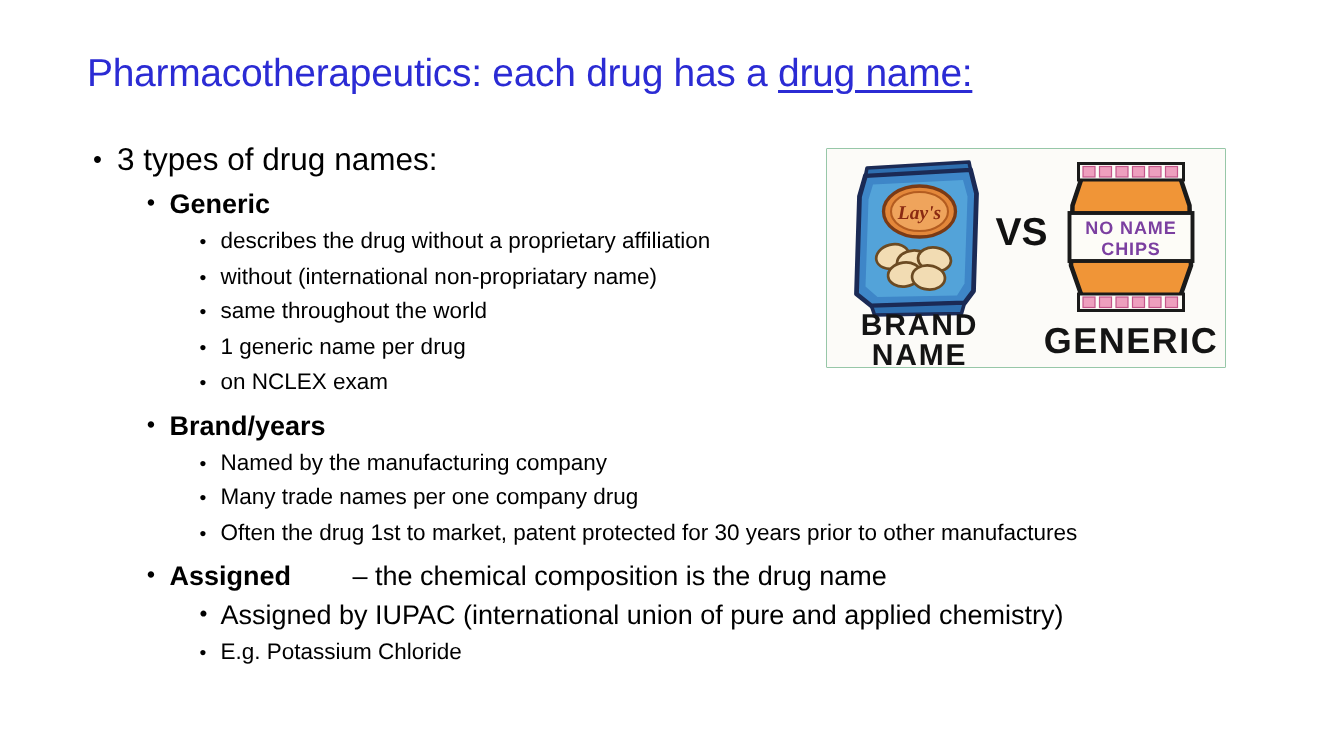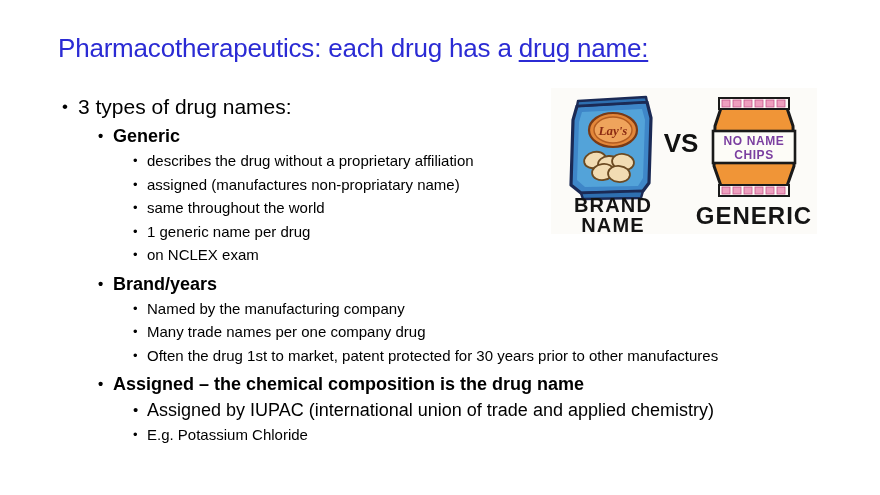--- a/index.html
+++ b/index.html
@@ -67,21 +67,21 @@
 
   
   .lvl2 {
     padding-left: 15px;
     margin-left: 42px;
     font-size: 18px;
     line-height: 26px;
     font-weight: 700;
   }
   .lvl2 > .bullet { font-size: 15px; }
-  .lvl2 .reg { font-weight: 700; }
+  .lvl2 .reg { font-weight: 400; padding-left: 36px; }
 
   
   .lvl3 {
     padding-left: 14px;
     margin-left: 77px;
     font-size: 15px;
     line-height: 23.5px;
     font-weight: 400;
   }
   .lvl3 > .bullet { font-size: 13px; }
@@ -94,21 +94,21 @@
   .lvl3.big > .bullet { font-size: 15px; }
 
   
   .gap-sm { margin-top: 2px; }
   .gap-md { margin-top: 4px; }
 
   
   .illustration {
     position: absolute;
     left: 551px;
-    top: 88px;
+    top: 99px;
     width: 266px;
     height: 146px;
     background: #15803d;
     overflow: hidden;
   }
   .illustration svg { display: block; width: 100%; height: 100%; }
 </style>
 </head>
 <body>
 
@@ -126,21 +126,21 @@
   <div class="li lvl2 gap-sm">
     <span class="bullet">•</span>
     <span class="txt">Generic</span>
   </div>
   <div class="li lvl3">
     <span class="bullet">•</span>
     <span class="txt">describes the drug without a proprietary affiliation</span>
   </div>
   <div class="li lvl3">
     <span class="bullet">•</span>
-    <span class="txt">assigned (manufactures non-propriatary name)</span>
+    <span class="txt">without (international non-propriatary name)</span>
   </div>
   <div class="li lvl3">
     <span class="bullet">•</span>
     <span class="txt">same throughout the world</span>
   </div>
   <div class="li lvl3">
     <span class="bullet">•</span>
     <span class="txt">1 generic name per drug</span>
   </div>
   <div class="li lvl3">
@@ -164,21 +164,21 @@
     <span class="bullet">•</span>
     <span class="txt">Often the drug 1st to market, patent protected for 30 years prior to other manufactures</span>
   </div>
 
   <div class="li lvl2 gap-md">
     <span class="bullet">•</span>
     <span class="txt"><span>Assigned</span><span class="reg"> – the chemical composition is the drug name</span></span>
   </div>
   <div class="li lvl3 big">
     <span class="bullet">•</span>
-    <span class="txt">Assigned by IUPAC (international union of trade and applied chemistry)</span>
+    <span class="txt">Assigned by IUPAC (international union of pure and applied chemistry)</span>
   </div>
   <div class="li lvl3">
     <span class="bullet">•</span>
     <span class="txt">E.g. Potassium Chloride</span>
   </div>
 
 </div>
 
 <div class="illustration">
   <svg viewBox="0 0 266 146" xmlns="http://www.w3.org/2000/svg">

